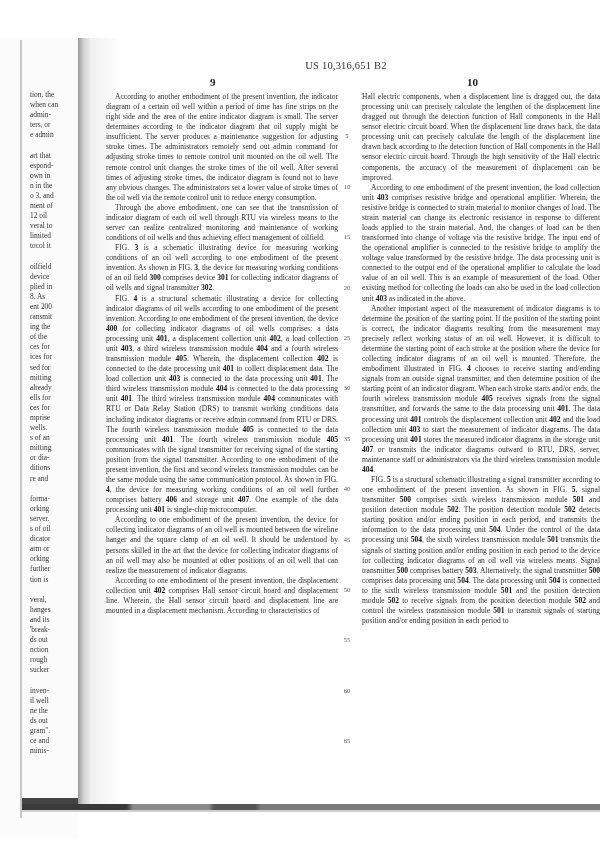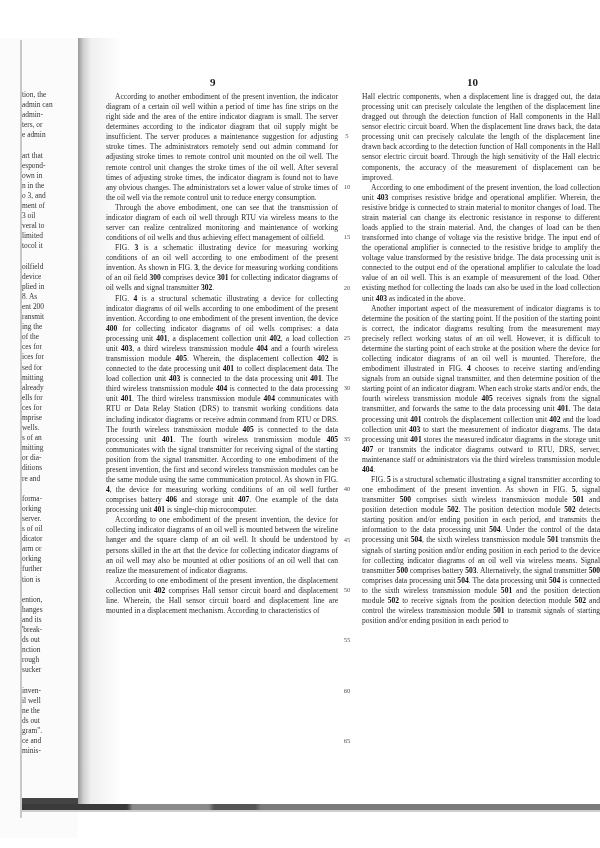--- a/index.html
+++ b/index.html
@@ -15,20 +15,21 @@
     background: #fbfbfb;
   }
   .prev-edge {
     position: absolute; left: 20px; top: 40px; width: 2px; height: 778px;
     background: #c8c8c8;
   }
   .prev-text {
     position: absolute; left: 22px; top: 90px; width: 56px;
     font-size: 7.4px; line-height: 10.1px; overflow: hidden; white-space: nowrap;
     color: #333;
+    padding-left: 8px;
   }
   .prev-text div { height: 10.1px; }
   .prev-bottom {
     position: absolute; left: 22px; top: 798px; width: 60px; height: 12px;
     background: #444; border-bottom-left-radius: 6px;
   }
   
   .gutter {
     position: absolute; left: 78px; top: 38px; width: 14px; height: 772px;
     background: linear-gradient(to right, #9a9a9a 0%, #d0d0d0 40%, #f4f4f4 100%);
@@ -72,32 +73,32 @@
     position: absolute; left: 22px; top: 810px; width: 583px; height: 2px; background: #cfcfcf;
   }
 </style>
 </head>
 <body>
 
 <div class="prev-page"></div>
 <div class="prev-edge"></div>
 <div class="prev-text" id="prev-text">
     <div>tion, the</div>
-    <div>admin can</div>
+    <div>when can</div>
     <div>admin-</div>
     <div>ters, or</div>
     <div>e admin</div>
     <div></div>
     <div>art that</div>
     <div>espond-</div>
     <div>own in</div>
     <div>n in the</div>
     <div>o 3, and</div>
     <div>ment of</div>
-    <div>3 oil</div>
+    <div>12 oil</div>
     <div>veral to</div>
     <div>limited</div>
     <div>tocol it</div>
     <div></div>
     <div>oilfield</div>
     <div>device</div>
     <div>plied in</div>
     <div>8. As</div>
     <div>ent 200</div>
     <div>ransmit</div>
@@ -121,21 +122,21 @@
     <div>forma-</div>
     <div>orking</div>
     <div>server.</div>
     <div>s of oil</div>
     <div>dicator</div>
     <div>arm or</div>
     <div>orking</div>
     <div>further</div>
     <div>tion is</div>
     <div></div>
-    <div>ention,</div>
+    <div>veral,</div>
     <div>hanges</div>
     <div>and its</div>
     <div>'break-</div>
     <div>ds out</div>
     <div>nction</div>
     <div>rough</div>
     <div>sucker</div>
     <div></div>
     <div>inven-</div>
     <div>il well</div>
@@ -144,20 +145,21 @@
     <div>gram".</div>
     <div>ce and</div>
     <div>minis-</div>
   </div>
 <div class="prev-bottom"></div>
 
 <div class="gutter"></div>
 <div class="gutter-shadow"></div>
 
 <div class="page">
+  <div class="patent-number">US 10,316,651 B2</div>
   <div class="col-number left">9</div>
   <div class="col-number right">10</div>
 
   <div class="column left" id="col-left">
       <p>According to another embodiment of the present invention, the indicator diagram of a certain oil well within a period of time has fine strips on the right side and the area of the entire indicator diagram is small. The server determines according to the indicator diagram that oil supply might be insufficient. The server produces a maintenance suggestion for adjusting stroke times. The administrators remotely send out admin command for adjusting stroke times to remote control unit mounted on the oil well. The remote control unit changes the stroke times of the oil well. After several times of adjusting stroke times, the indicator diagram is found not to have any obvious changes. The administrators set a lower value of stroke times of the oil well via the remote control unit to reduce energy consumption.</p>
       <p>Through the above embodiment, one can see that the transmission of indicator diagram of each oil well through RTU via wireless means to the server can realize centralized monitoring and maintenance of working conditions of oil wells and thus achieving effect management of oilfield.</p>
       <p>FIG. <b>3</b> is a schematic illustrating device for measuring working conditions of an oil well according to one embodiment of the present invention. As shown in FIG. <b>3</b>, the device for measuring working conditions of an oil field <b>300</b> comprises device <b>301</b> for collecting indicator diagrams of oil wells and signal transmitter <b>302</b>.</p>
       <p>FIG. <b>4</b> is a structural schematic illustrating a device for collecting indicator diagrams of oil wells according to one embodiment of the present invention. According to one embodiment of the present invention, the device <b>400</b> for collecting indicator diagrams of oil wells comprises: a data processing unit <b>401</b>, a displacement collection unit <b>402</b>, a load collection unit <b>403</b>, a third wireless transmission module <b>404</b> and a fourth wireless transmission module <b>405</b>. Wherein, the displacement collection <b>402</b> is connected to the date processing unit <b>401</b> to collect displacement data. The load collection unit <b>403</b> is connected to the data processing unit <b>401</b>. The third wireless transmission module <b>404</b> is connected to the data processing unit <b>401</b>. The third wireless transmission module <b>404</b> communicates with RTU or Data Relay Station (DRS) to transmit working conditions data including indicator diagrams or receive admin command from RTU or DRS. The fourth wireless transmission module <b>405</b> is connected to the data processing unit <b>401</b>. The fourth wireless transmission module <b>405</b> communicates with the signal transmitter for receiving signal of the starting position from the signal transmitter. According to one embodiment of the present invention, the first and second wireless transmission modules can be the same module using the same communication protocol. As shown in FIG. <b>4</b>, the device for measuring working conditions of an oil well further comprises battery <b>406</b> and storage unit <b>407</b>. One example of the data processing unit <b>401</b> is single-chip microcomputer.</p>
       <p>According to one embodiment of the present invention, the device for collecting indicator diagrams of an oil well is mounted between the wireline hanger and the square clamp of an oil well. It should be understood by persons skilled in the art that the device for collecting indicator diagrams of an oil well may also be mounted at other positions of an oil well that can realize the measurement of indicator diagrams.</p>
       <p>According to one embodiment of the present invention, the displacement collection unit <b>402</b> comprises Hall sensor circuit board and displacement line. Wherein, the Hall sensor circuit board and displacement line are mounted in a displacement mechanism. According to characteristics of</p>

